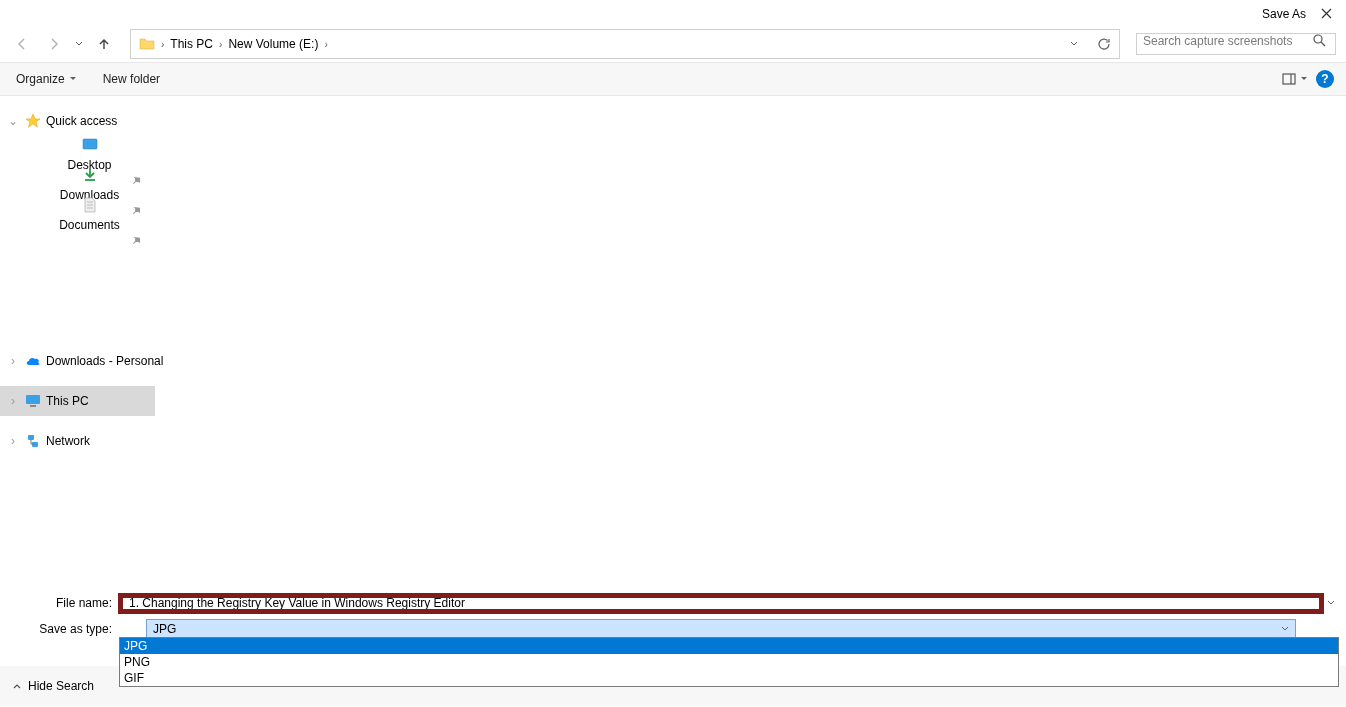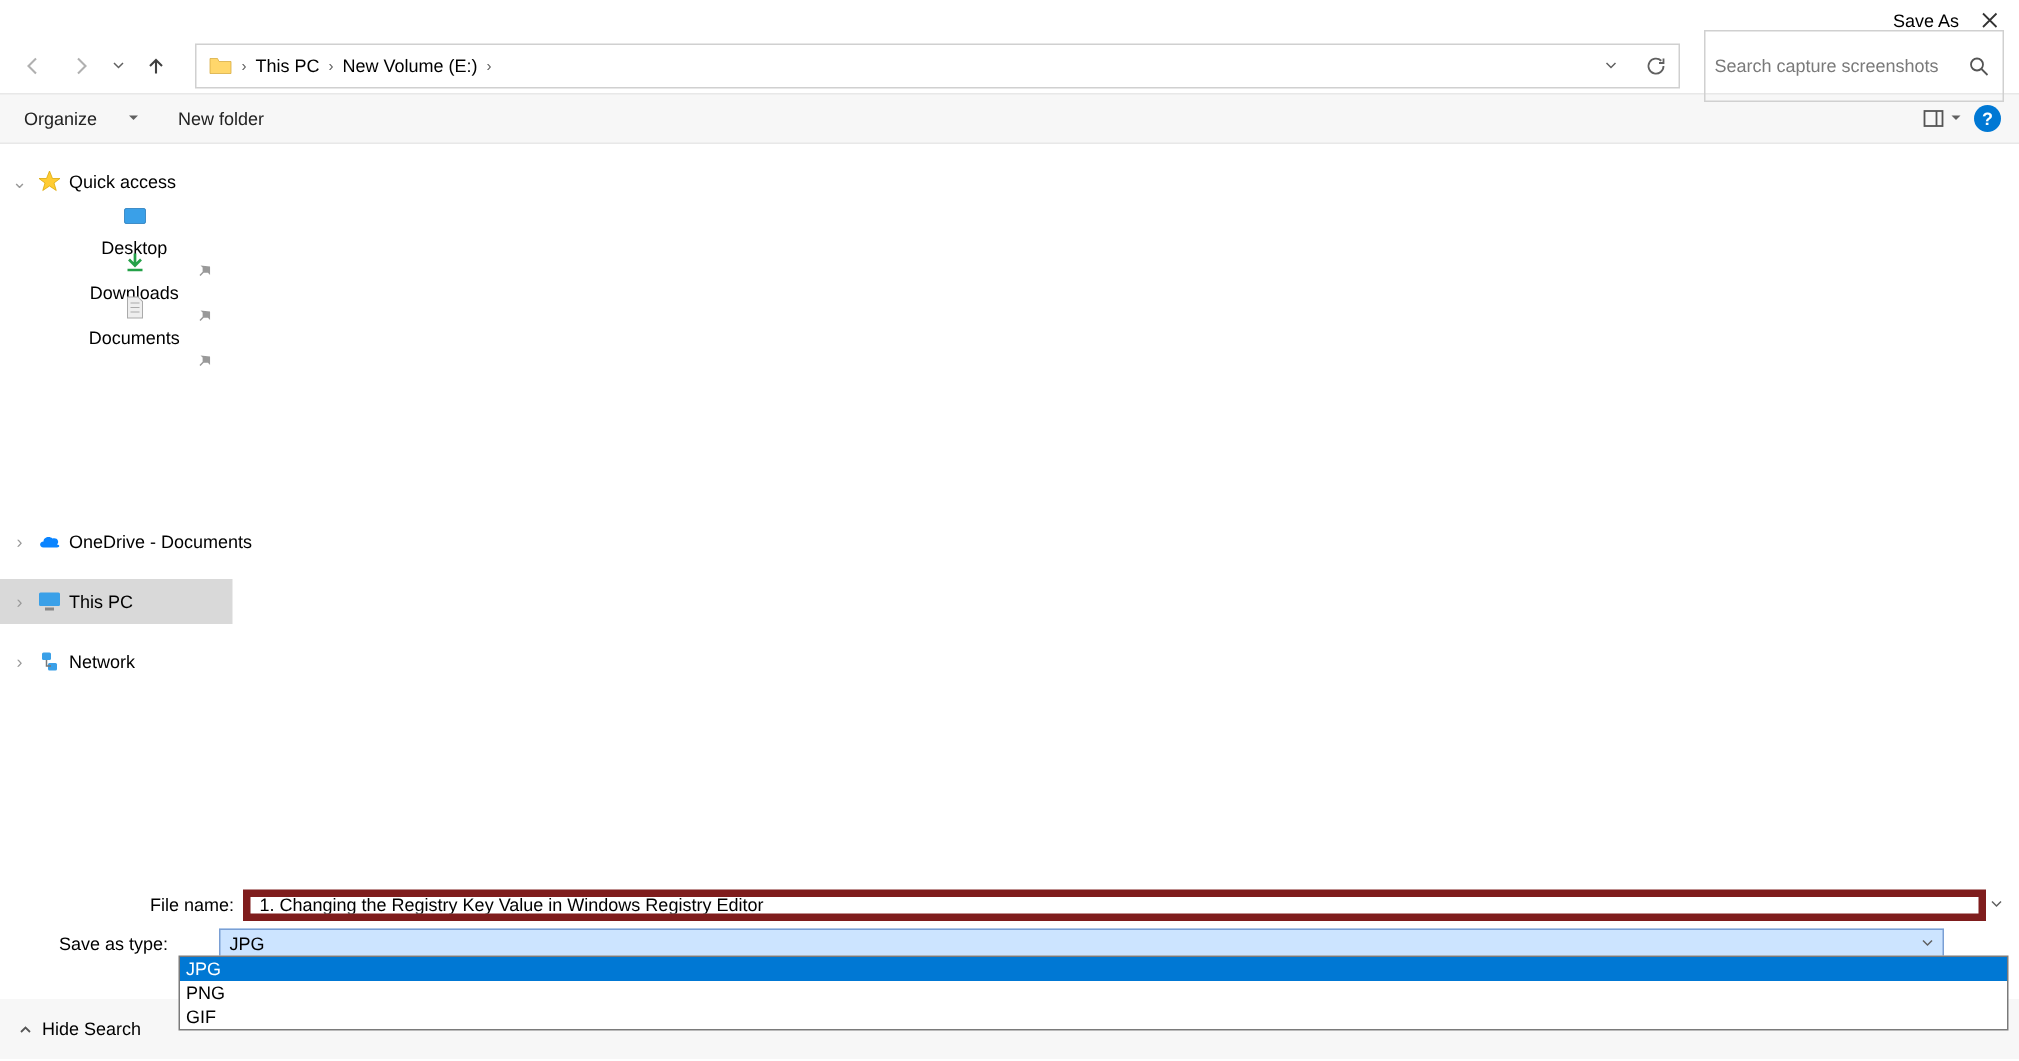--- a/index.html
+++ b/index.html
@@ -17,28 +17,28 @@
   .nav-btn.disabled { color:#b0b0b0; }
   .recent-drop { width:14px; display:flex; align-items:center; justify-content:center; color:#606060; font-size:9px;}
 
   .address-bar { flex:1; height:30px; border:1px solid #d0d0d0; display:flex; align-items:center; margin-left:8px; background:#fff;}
   .address-bar .folder-ico { width:24px; display:flex; align-items:center; justify-content:center; margin-left:4px;}
   .crumb { padding:0 4px; height:100%; display:flex; align-items:center; }
   .crumb-sep { padding:0 2px; color:#606060; font-size:10px;}
   .addr-right { margin-left:auto; display:flex; height:100%; }
   .addr-btn { width:30px; display:flex; align-items:center; justify-content:center; color:#606060; border-left:0px solid #eee;}
 
-  .search-box { width:200px; height:48px; border:1px solid #d0d0d0; margin-left:12px; display:flex; align-items:center; padding:0 6px; color:#777;}
+  .search-box { width:200px; height:22px; border:1px solid #d0d0d0; margin-left:12px; display:flex; align-items:flex-start; padding:0 6px; color:#777;}
   .search-box input { border:none; outline:none; flex:1; font-size:12px; color:#333; }
   .search-box input::placeholder { color:#7a7a7a; }
   .search-ico { width:16px; color:#555; margin-left:4px;}
 
   
   .toolbar { height:34px; background:#f7f7f7; border-top:1px solid #e8e8e8; border-bottom:1px solid #e8e8e8; display:flex; align-items:center; padding:0 12px; gap:18px;}
-  .tb-btn { display:flex; align-items:center; gap:20px; color:#222; padding:2px 4px;}
+  .tb-btn { display:flex; align-items:center; gap:4px; color:#222; padding:2px 4px;}
   .tb-right { margin-left:auto; display:flex; align-items:center; gap:8px;}
   .view-btn { display:flex; align-items:center; gap:4px; color:#555;}
   .help-btn { width:18px; height:18px; border-radius:50%; background:#0078d4; color:#fff; display:flex; align-items:center; justify-content:center; font-size:11px; font-weight:bold;}
 
   
   .main { position:absolute; top:96px; left:0; right:0; bottom:117px; display:flex; }
   .nav-pane { width:155px; padding-top:10px; }
   .tree-item { height:30px; display:flex; align-items:center; padding-left:6px; gap:4px; }
   .tree-item.selected { background:#d9d9d9; }
   .tree-item .expand { width:14px; color:#9a9a9a; font-size:12px; text-align:center; flex-shrink:0;}
@@ -227,21 +227,21 @@
 
     <div class="spacer-lg"></div>
 
     <div class="tree-item">
       <span class="expand">›</span>
       <span class="ico">
         <svg width="16" height="12" viewBox="0 0 16 12">
             <path d="M4 10 C1 10 1 6 4 6 C4 3 8 2 10 4 C13 3 15 6 13 8 C15 8 15 10 13 10 Z" fill="#0a84ff"></path>
           </svg>
       </span>
-      <span class="label">OneDrive - Documents</span>
+      <span class="label">Downloads - Personal</span>
     </div>
 
     <div class="spacer-sm"></div>
 
     <div class="tree-item selected">
       <span class="expand">›</span>
       <span class="ico">
         <svg width="16" height="14" viewBox="0 0 16 14">
             <rect x="1" y="1" width="14" height="9" rx="1" fill="#3aa0e8"></rect>
             <rect x="5" y="11" width="6" height="2" fill="#888"></rect>
@@ -263,21 +263,21 @@
       </span>
       <span class="label">Network</span>
     </div>
 
   </div>
   <div class="content-pane" style="flex:1;"></div>
 </div>
 
 <div class="bottom">
   <div style="position:relative;">
-    <div class="form-row" style="margin-top:2px;padding-left:44px;">
+    <div class="form-row" style="margin-top:2px;">
       <div class="form-label">File name:</div>
       <input class="text-input" type="text" value="1. Changing the Registry Key Value in Windows Registry Editor" style="">
       <div class="dropdown-marker">
         <svg width="8" height="8" viewBox="0 0 8 8">
             <path d="M1 2 L4 5 L7 2" fill="none" stroke="#606060" stroke-width="1"></path>
           </svg>
       </div>
     </div>
     <div class="form-row" style="margin-top:4px;gap:28px;">
       <div class="form-label">Save as type:</div>

